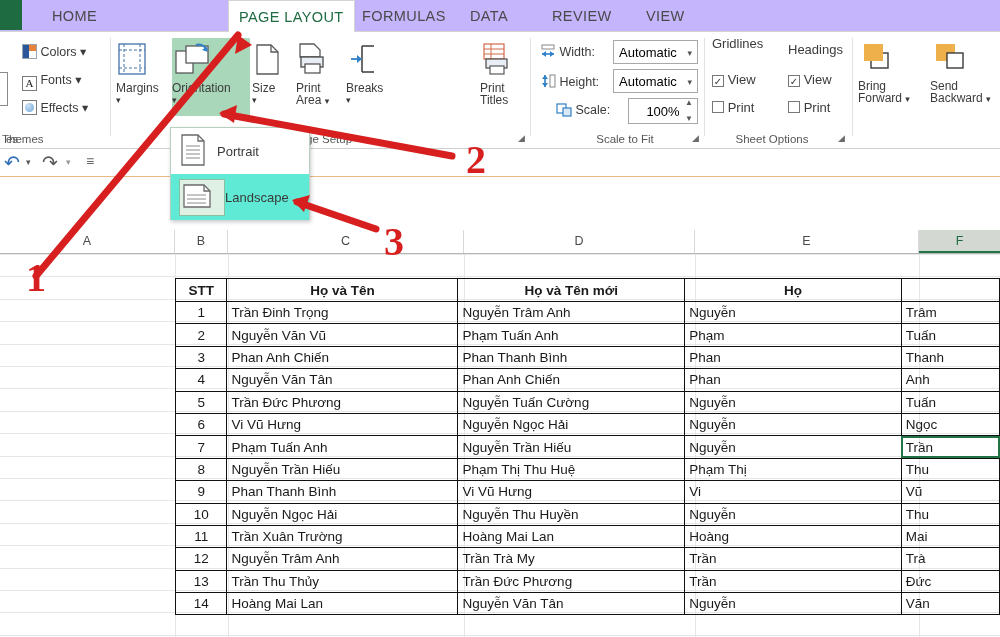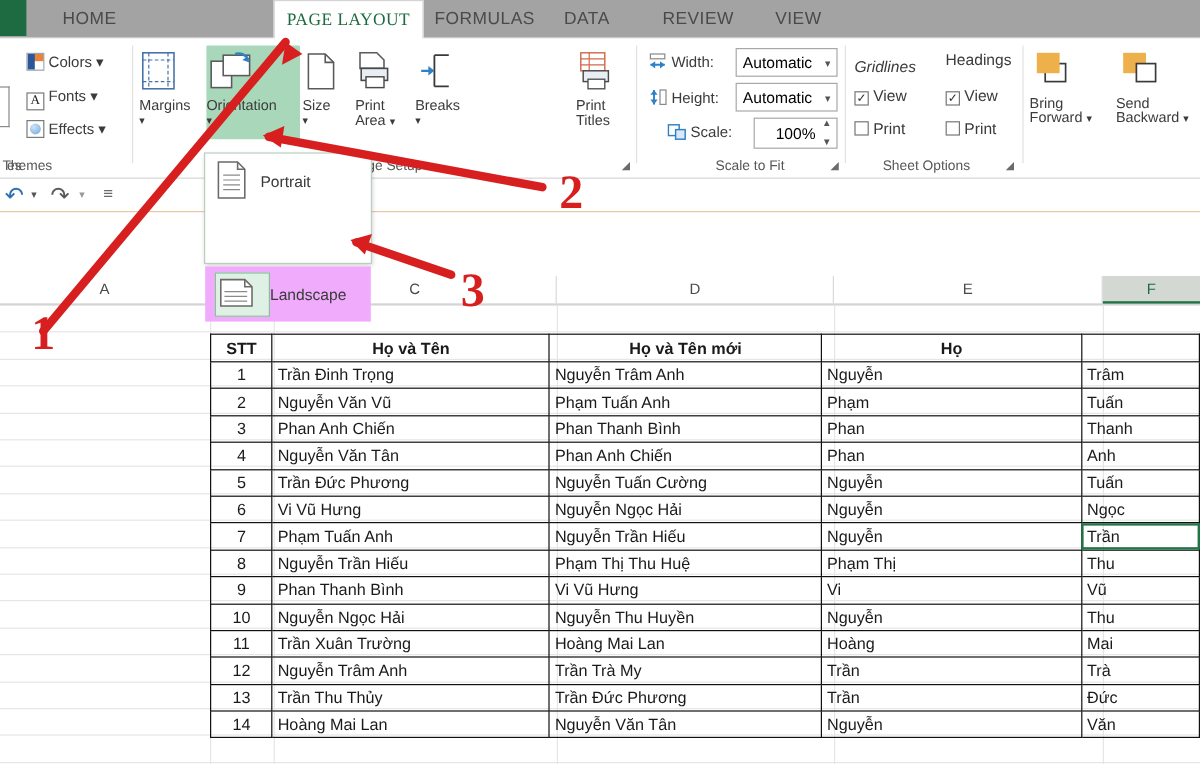--- a/index.html
+++ b/index.html
@@ -7,21 +7,21 @@
   body {
     width:1000px; height:637px; overflow:hidden;
     background:#ffffff;
     font-family:"Liberation Sans", sans-serif;
     position:relative;
   }
 
   
   #ribbon-tabs {
     position:absolute; left:0; top:0; width:1000px; height:32px;
-    background:#a3a3a3;
+    background:#c4b5fd;
     border-bottom:1px solid #d4d4d4;
   }
   #green-corner {
     position:absolute; left:0; top:0; width:22px; height:30px;
     background:#1e6b41;
   }
   .tab {
     position:absolute; top:0; height:32px; line-height:32px;
     font-size:14.5px; color:#4a4a4a; letter-spacing:.4px;
     padding:0 10px; white-space:nowrap;
@@ -78,21 +78,21 @@
   
   #orient-menu {
     position:absolute; left:170px; top:127px; width:140px; height:93px;
     background:#ffffff; border:1px solid #b8cfc0;
     box-shadow:1px 2px 4px rgba(0,0,0,.22); z-index:30;
   }
   .menu-item {
     position:relative; height:46px; display:flex; align-items:center;
     padding-left:8px; font-size:13px; color:#3a3a3a;
   }
-  .menu-item.hl { background:#f0abfc;margin-top:48px; }
+  .menu-item.hl { background:#5eead4; }
   .menu-item .doc-ico { width:30px; height:34px; flex:0 0 30px; margin-right:10px; }
   .menu-item.hl .doc-ico-wrap {
     border:1px solid #8cbf9f; background:#dff0e5; padding:2px;
   }
 
   
   #qat {
     position:absolute; left:0; top:149px; width:1000px; height:28px;
     background:#ffffff; border-bottom:1px solid #e8b987;
   }
@@ -159,21 +159,21 @@
     z-index:41;
   }
 </style>
 </head>
 <body>
 
 <div id="ribbon-tabs">
   <div id="green-corner"></div>
   <div class="tab" style="left:42px;">HOME</div>
   <div class="tab" style="left:140px;margin-top:28px;">INSERT</div>
-  <div class="tab active" style="left:228px;font-family:Liberation Serif, serif;">PAGE LAYOUT</div>
+  <div class="tab active" style="left:228px;">PAGE LAYOUT</div>
   <div class="tab" style="left:352px;">FORMULAS</div>
   <div class="tab" style="left:460px;">DATA</div>
   <div class="tab" style="left:542px;text-align:right;">REVIEW</div>
   <div class="tab" style="left:636px;">VIEW</div>
 </div>
 
 <div id="ribbon-body">
 
   <div style="position:absolute;left:0;top:40px;width:8px;height:34px;border:1px solid #8a8a8a;border-left:none;"></div>
   <div class="grp-label" style="left:-8px;width:40px;">es</div>
@@ -324,21 +324,21 @@
   <div style="position:absolute;left:628px;top:66px;width:70px;height:26px;border:1px solid #a8a8a8;background:#fff;font-size:13px;line-height:26px;text-align:center;">
     <span>100%</span>
     <span style="position:absolute;right:4px;top:-2px;font-size:8px;color:#555;line-height:12px;">▲</span>
     <span style="position:absolute;right:4px;bottom:-2px;font-size:8px;color:#555;line-height:12px;">▼</span>
   </div>
 
   <div class="grp-label" style="left:570px;width:110px;">Scale to Fit</div>
   <div class="dlg-launcher" style="left:690px;">◢</div>
   <div class="grp-sep" style="left:704px;"></div>
 
-  <div style="position:absolute;left:712px;top:16px;font-size:13px;color:#3b3b3b;font-style:italic;">Gridlines</div>
+  <div style="position:absolute;left:712px;top:4px;font-size:13px;color:#3b3b3b;">Gridlines</div>
   <div style="position:absolute;left:712px;top:40px;font-size:13px;color:#3b3b3b;">
     <span style="display:inline-block;width:12px;height:12px;border:1px solid #777;background:#fff;text-align:center;line-height:11px;font-size:10px;color:#333;vertical-align:-1px;">✓</span>
     <span>View</span>
   </div>
   <div style="position:absolute;left:712px;top:68px;font-size:13px;color:#3b3b3b;">
     <span style="display:inline-block;width:12px;height:12px;border:1px solid #777;background:#fff;vertical-align:-1px;"></span>
     <span>Print</span>
   </div>
 
   <div style="position:absolute;left:788px;top:10px;font-size:13px;color:#3b3b3b;">Headings</div>

